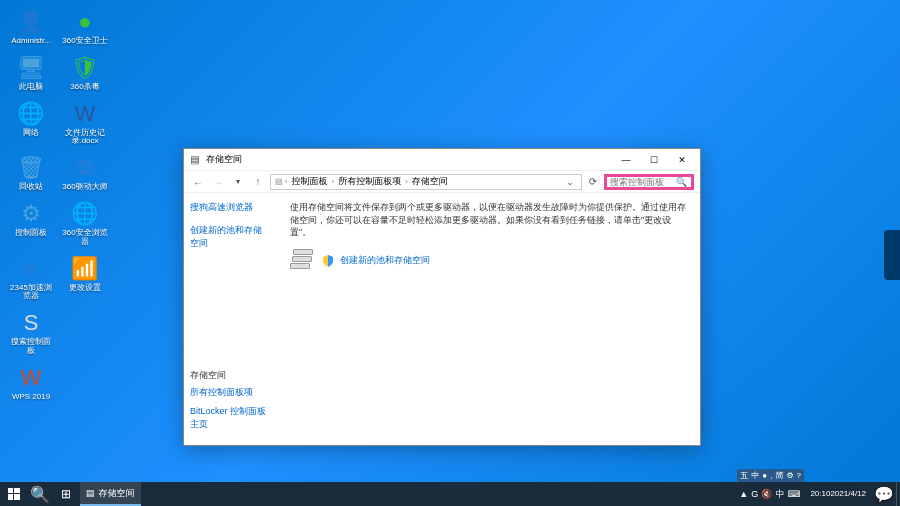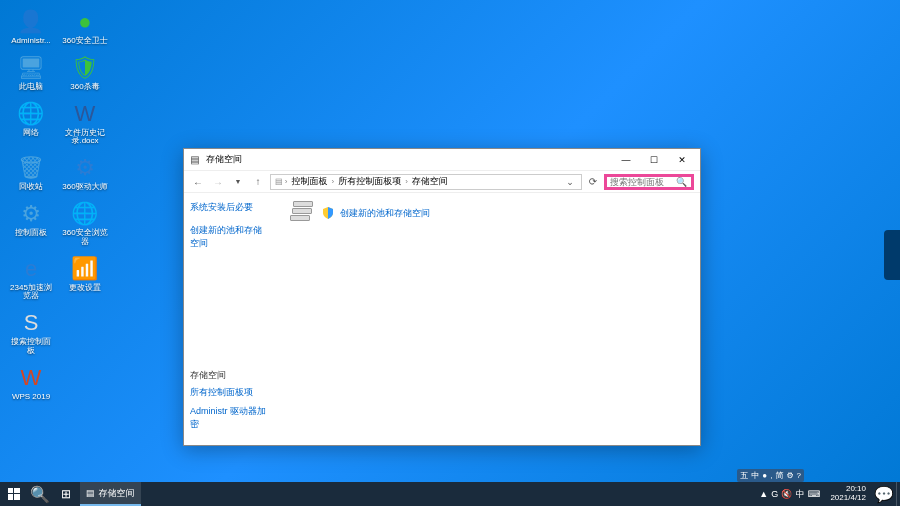--- a/index.html
+++ b/index.html
@@ -57,21 +57,21 @@
 
 
 .taskbar { position: absolute; bottom: 0; left: 0; right: 0; height: 24px; background: #1a2b3c; display: flex; align-items: center; }
 .tb-left { display: flex; align-items: center; height: 100%; }
 .tb-btn { width: 28px; height: 24px; display: flex; align-items: center; justify-content: center; color: #fff; font-size: 12px; cursor: pointer; }
 .tb-search { width: 24px; height: 24px; display: flex; align-items: center; justify-content: center; color: #fff; cursor: pointer; }
 .tb-task { height: 24px; display: flex; align-items: center; gap: 4px; padding: 0 6px; background: rgba(255,255,255,.12); border-bottom: 2px solid #76b9ed; cursor: pointer; font-size: 9px; color: #fff; }
 .tb-right { margin-left: auto; display: flex; align-items: center; height: 100%; }
 .tray { display: flex; align-items: center; gap: 3px; padding: 0 4px; font-size: 9px; color: #fff; }
 .tray .ti { cursor: pointer; }
-.clock { display: flex; flex-direction: column; align-items: flex-end; justify-content: center; padding: 0 6px; font-size: 8px; color: #fff; line-height: 1.1; cursor: pointer; }
+.clock { display: flex; flex-direction: row; align-items: flex-end; justify-content: center; padding: 0 6px; font-size: 8px; color: #fff; line-height: 1.1; cursor: pointer; }
 .notif { width: 24px; height: 24px; display: flex; align-items: center; justify-content: center; color: #fff; cursor: pointer; }
 .showdesk { width: 4px; height: 24px; border-left: 1px solid rgba(255,255,255,.2); cursor: pointer; }
 
 .ime { position: absolute; right: 96px; bottom: 24px; height: 13px; background: #2a5a8a; display: flex; align-items: center; padding: 0 3px; gap: 3px; font-size: 8px; color: #fff; border-radius: 2px; }
 .ime span { cursor: pointer; }
 </style>
 </head>
 <body>
 
 <div class="desktop">
@@ -179,28 +179,29 @@
       <span class="bc-drop">⌄</span>
     </div>
     <div class="refresh">⟳</div>
     <div class="search">
       <input placeholder="搜索控制面板" style="">
       <span class="sico">🔍</span>
     </div>
   </div>
   <div class="body">
     <div class="sidebar">
-      <div class="sb-main">系统安装后必要</div>
+      <div class="sb-main">搜狗高速浏览器</div>
       <div class="sb-link">创建新的池和存储空间</div>
       <div class="spacer"></div>
       <div class="related-h">存储空间</div>
       <div class="sb-link">所有控制面板项</div>
-      <div class="sb-link">Administr 驱动器加密</div>
+      <div class="sb-link">BitLocker 控制面板主页</div>
     </div>
     <div class="content">
+      <p class="desc">使用存储空间将文件保存到两个或更多驱动器，以便在驱动器发生故障时为你提供保护。通过使用存储空间，你还可以在容量不足时轻松添加更多驱动器。如果你没有看到任务链接，请单击"更改设置"。</p>
       <div class="action">
         <div class="drives">
           <div class="d"></div>
             <div class="d"></div>
             <div class="d"></div>
         </div>
         <svg class="shield" viewBox="0 0 12 12">
             <path d="M6 0 L11 2 V6 C11 9 8 11 6 12 C4 11 1 9 1 6 V2 Z" fill="#fc3"></path>
             <path d="M6 0 V12 C8 11 11 9 11 6 V2 Z" fill="#39f"></path>
           </svg>

